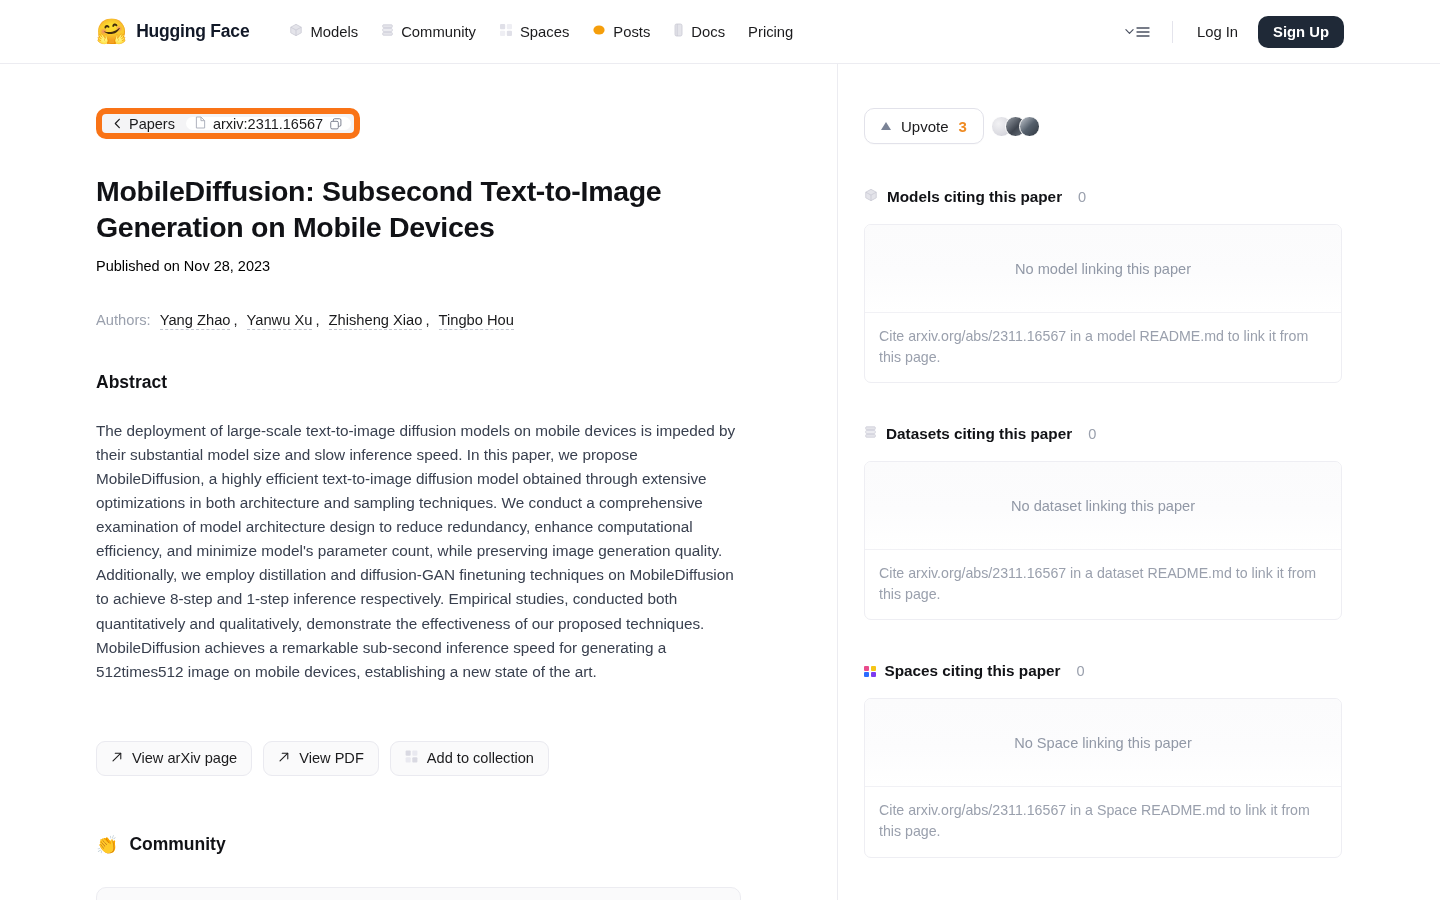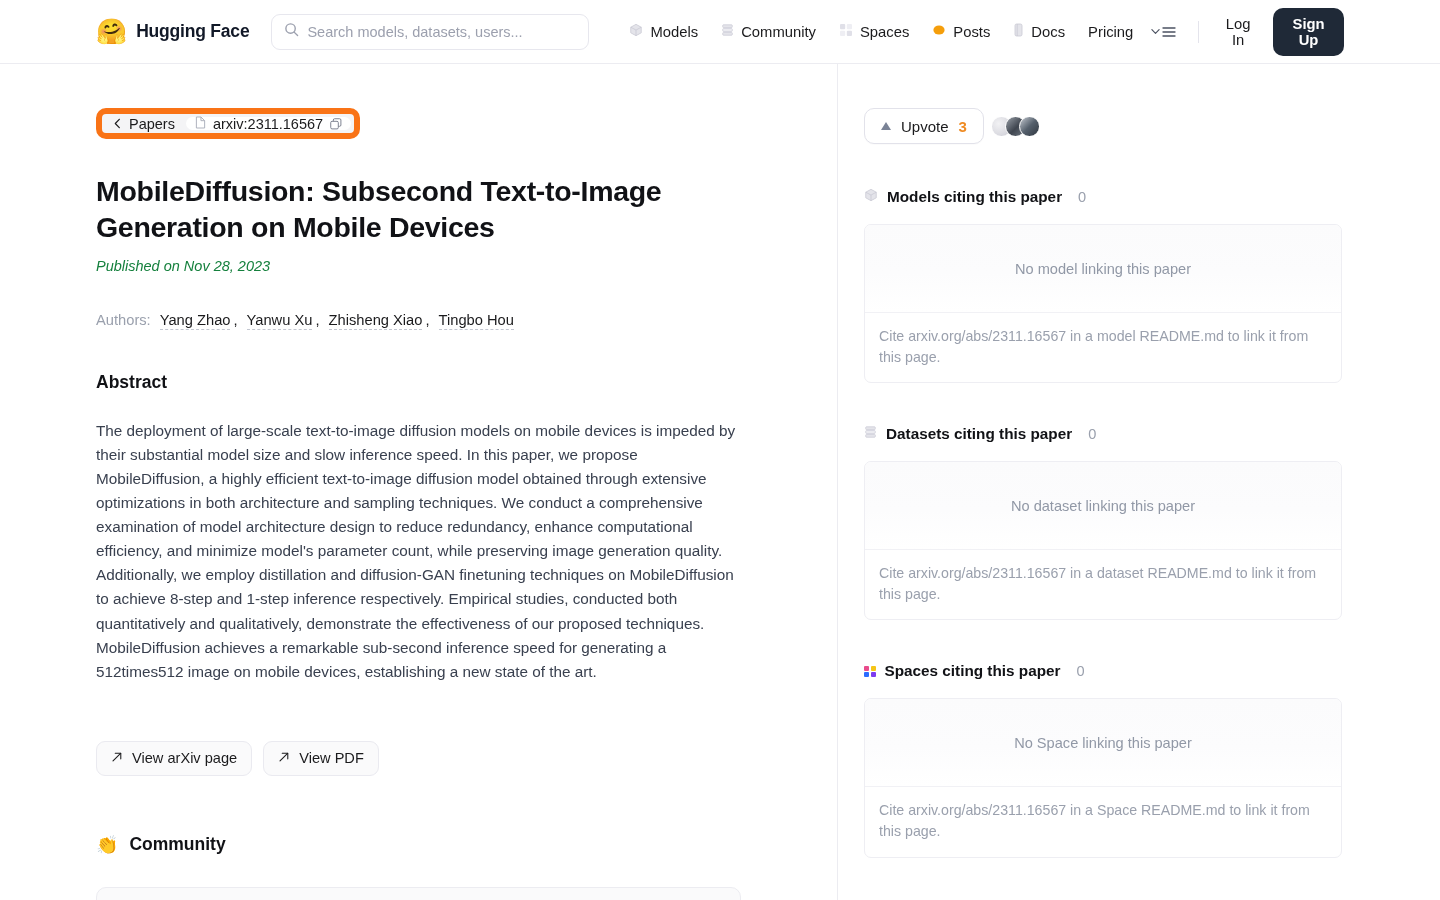--- a/index.html
+++ b/index.html
@@ -184,23 +184,22 @@
     font-size: 28.5px;
     font-weight: 700;
     line-height: 1.27;
     letter-spacing: -0.3px;
     margin-top: 34px;
     max-width: 600px;
     color: #111216;
   }
   .published {
     font-size: 14.5px;
-    color: #15803d;
+    color: #000000;
     margin-top: 13px;
-    font-style: italic;
   }
 
   .authors-row {
     display: flex;
     align-items: baseline;
     gap: 9px;
     margin-top: 38px;
     flex-wrap: wrap;
   }
   .authors-label {
@@ -368,29 +367,20 @@
 </head>
 <body>
 
 <div class="header">
 
   <div class="brand">
     <span class="brand-logo">🤗</span>
     <span class="brand-name">Hugging Face</span>
   </div>
 
-  <div class="search-box">
-    <span>
-      <svg width="15" height="15" viewBox="0 0 16 16" fill="none">
-        <circle cx="7" cy="7" r="5" stroke="#9ca0ae" stroke-width="1.5"></circle>
-        <line x1="10.8" y1="10.8" x2="14.5" y2="14.5" stroke="#9ca0ae" stroke-width="1.5" stroke-linecap="round"></line>
-      </svg>
-    </span>
-    <input class="search-input" type="text" placeholder="Search models, datasets, users..." style="">
-  </div>
 
   <div class="nav">
 
     <div class="nav-item">
       <span class="ico">
         <svg width="14" height="14" viewBox="0 0 16 16">
           <path d="M8 1.5 14 4.8v6.4L8 14.5 2 11.2V4.8z" fill="#e4e4ea" stroke="#c9c9d4" stroke-width="0.9" stroke-linejoin="round"></path>
           <path d="M2 4.8 8 8.1l6-3.3M8 8.1v6.4" stroke="#c9c9d4" stroke-width="0.9" fill="none"></path>
         </svg>
       </span>
@@ -522,20 +512,31 @@
       <button class="act-btn">
         <span>
           <svg width="12" height="12" viewBox="0 0 13 13">
             <path d="M2.2 10.8 10.4 2.6" stroke="#1b1b1d" stroke-width="1.15" stroke-linecap="round"></path>
             <path d="M4.6 2.5h6v6" stroke="#1b1b1d" stroke-width="1.15" fill="none" stroke-linecap="round" stroke-linejoin="round"></path>
           </svg>
         </span>
         <span>View PDF</span>
       </button>
 
+      <button class="act-btn">
+        <span>
+          <svg width="13" height="13" viewBox="0 0 13 13">
+            <rect x="0.6" y="0.6" width="5.1" height="5.1" rx="1" fill="#d9d9e2"></rect>
+            <rect x="7.3" y="0.6" width="5.1" height="5.1" rx="1" fill="#e9e9f0"></rect>
+            <rect x="0.6" y="7.3" width="5.1" height="5.1" rx="1" fill="#e9e9f0"></rect>
+            <rect x="7.3" y="7.3" width="5.1" height="5.1" rx="1" fill="#d9d9e2"></rect>
+          </svg>
+        </span>
+        <span>Add to collection</span>
+      </button>
     </div>
 
     <div class="community-h">
       <span class="community-emoji">👏</span>
       <span>Community</span>
     </div>
 
     <div class="editor-box">
       
       

